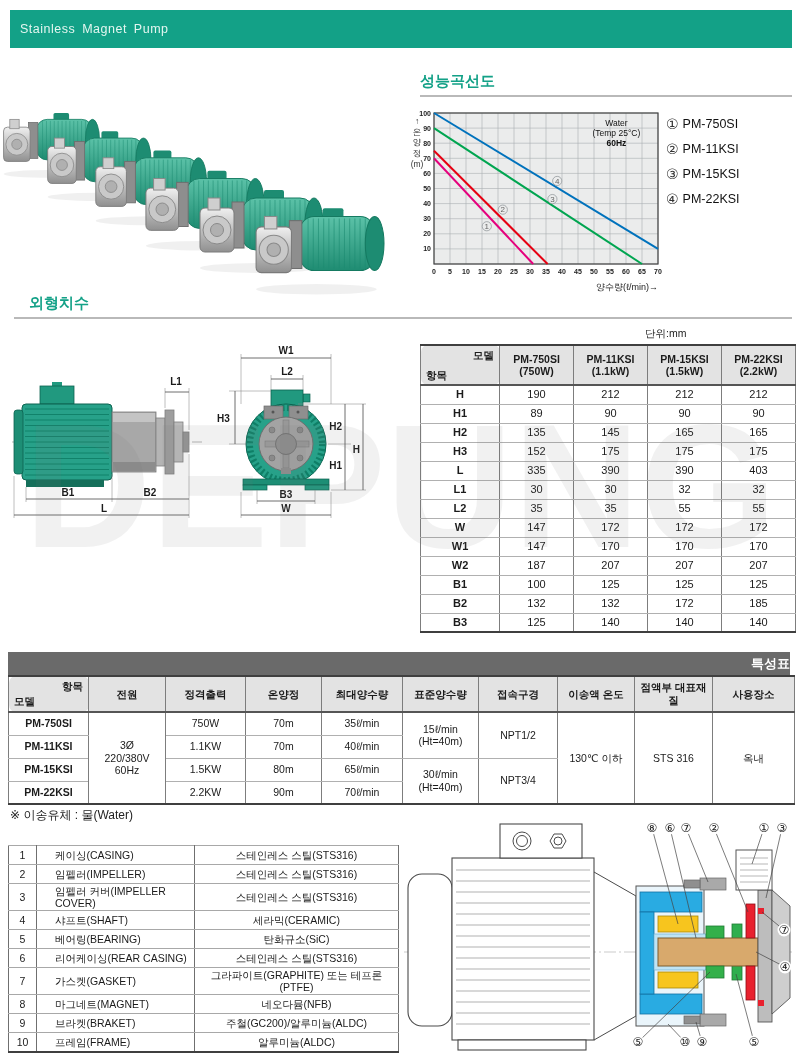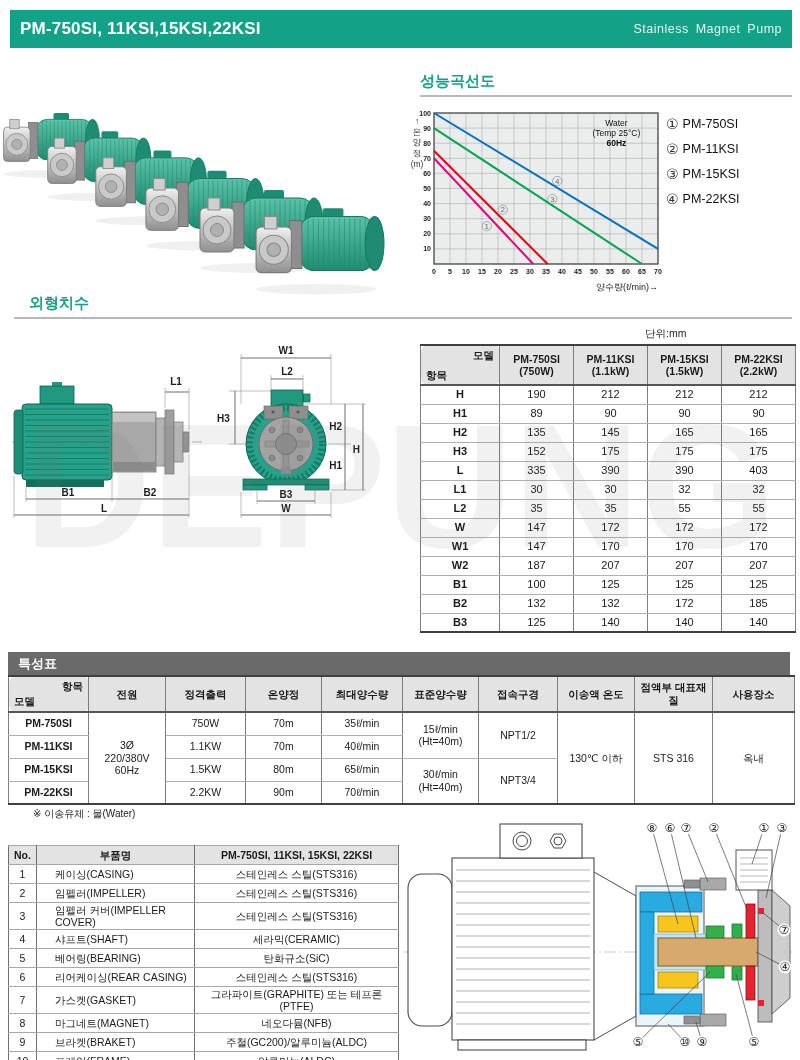--- a/index.html
+++ b/index.html
@@ -8,23 +8,23 @@
   #page *{box-sizing:border-box;}
   
   .hbar{position:absolute;left:10px;top:10px;width:782px;height:38px;background:#13a187;
         display:flex;align-items:center;justify-content:space-between;padding:0 10px;}
   .hbar .ttl{color:#fff;font-weight:bold;font-size:17px;letter-spacing:.2px;}
   .hbar .sub{color:#e3f6f0;font-size:12.5px;letter-spacing:.5px;word-spacing:3px;}
   
   .tealtitle{position:absolute;color:#13a187;font-weight:bold;font-size:15px;}
   .tdiv{position:absolute;height:2px;background:#b9b9b9;}
   .secbar{position:absolute;background:#6a6a6a;color:#fff;font-weight:bold;font-size:13px;
-          line-height:23px;height:23px;padding-left:10px;}
+          line-height:23px;height:23px;padding-left:10px;text-align:right;}
   .unitnote{position:absolute;font-size:10.5px;color:#222;}
-  .footnote{position:absolute;font-size:10px;color:#222;margin-left:23px;}
+  .footnote{position:absolute;font-size:12px;color:#222;}
   
   .ylab{position:absolute;width:16px;text-align:center;font-size:8.5px;line-height:1.25;color:#333;}
   .legend{position:absolute;list-style:none;margin:0;padding:0;}
   .legend li{display:flex;align-items:center;margin-bottom:9px;font-size:12.5px;color:#111;}
   .legend .lnum{font-size:14px;color:#333;margin-right:4px;}
   .ctick{font-size:7px;font-weight:bold;fill:#222;}
   .cxtitle{font-size:9px;fill:#222;}
   .cann{font-size:8.5px;fill:#111;}
   .cannb{font-size:8.5px;font-weight:bold;fill:#111;}
   .cmark{font-size:8px;fill:#666;}
@@ -64,21 +64,20 @@
              line-height:1.1;color:rgba(120,120,120,0.10);letter-spacing:0px;white-space:nowrap;
              pointer-events:none;z-index:5;}
   .abs{position:absolute;}
 </style>
 </head>
 <body>
 
 <div id="page">
 
   <div class="hbar">
-    <span class="ttl">PM-750SI, 11KSI,15KSI,22KSI</span>
     <span class="sub">Stainless Magnet Pump</span>
   </div>
 
   <svg class="abs" style="left:2px;top:84px;" width="396" height="215" viewBox="0 0 396 215">
     <defs>
       <linearGradient id="gG" x1="0" y1="0" x2="0" y2="1">
         <stop offset="0" stop-color="#5cc2a8"></stop>
           <stop offset="1" stop-color="#1f8c72"></stop>
       </linearGradient>
       <linearGradient id="gS" x1="0" y1="0" x2="0" y2="1">
@@ -475,25 +474,20 @@
     </table>
   <div class="footnote" style="left:10px;top:807px;">※ 이송유체 : 물(Water)</div>
 
   <table class="partstable">
       <colgroup>
         <col style="width:28px">
         <col style="width:158px">
         <col style="width:204px">
       </colgroup>
       <tbody>
-        <tr class="hd">
-          <th>No.</th>
-          <th>부품명</th>
-          <th>PM-750SI, 11KSI, 15KSI, 22KSI</th>
-        </tr>
         <tr>
           <td>1</td>
           <td class="nm">케이싱(CASING)</td>
           <td>스테인레스 스틸(STS316)</td>
         </tr>
         <tr>
           <td>2</td>
           <td class="nm">임펠러(IMPELLER)</td>
           <td>스테인레스 스틸(STS316)</td>
         </tr>

